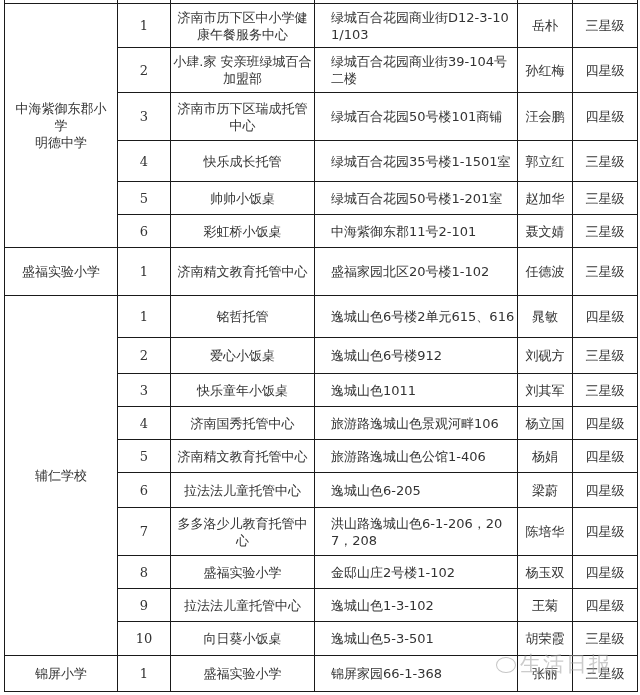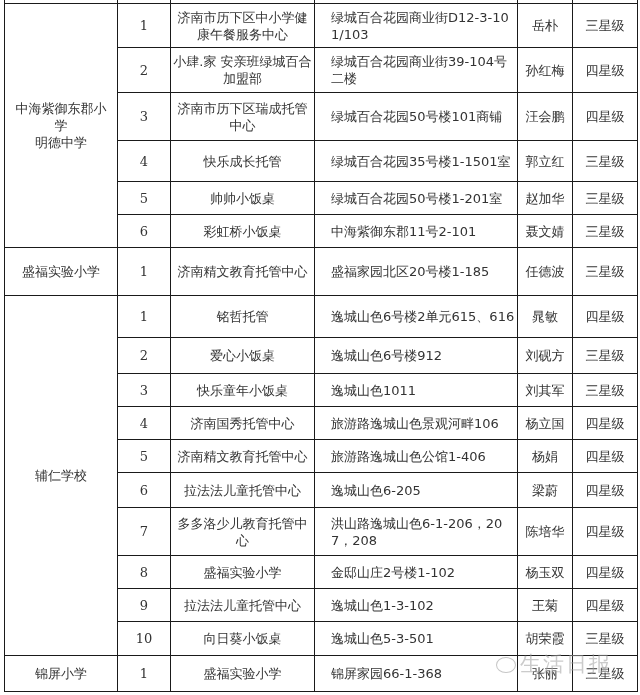--- a/index.html
+++ b/index.html
@@ -83,21 +83,21 @@
         <td class="num">6</td>
         <td>彩虹桥小饭桌</td>
         <td class="addr">中海紫御东郡11号2-101</td>
         <td>聂文婧</td>
         <td>三星级</td>
       </tr>
       <tr style="height: 48px;">
         <td class="school" rowspan="1">盛福实验小学</td>
         <td class="num">1</td>
         <td>济南精文教育托管中心</td>
-        <td class="addr">盛福家园北区20号楼1-185</td>
+        <td class="addr">盛福家园北区20号楼1-102</td>
         <td>任德波</td>
         <td>三星级</td>
       </tr>
       <tr style="height: 42px;">
         <td class="school" rowspan="10">辅仁学校</td>
         <td class="num">1</td>
         <td>铭哲托管</td>
         <td class="addr">逸城山色6号楼2单元615、616</td>
         <td>晁敏</td>
         <td>四星级</td>

